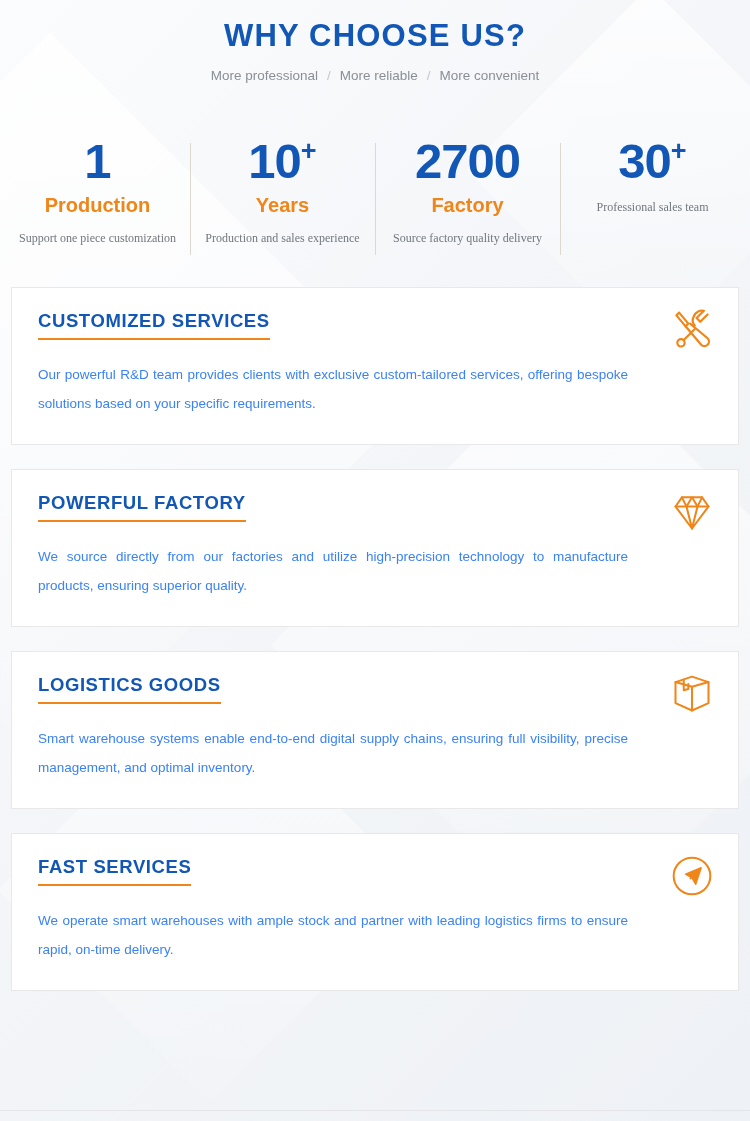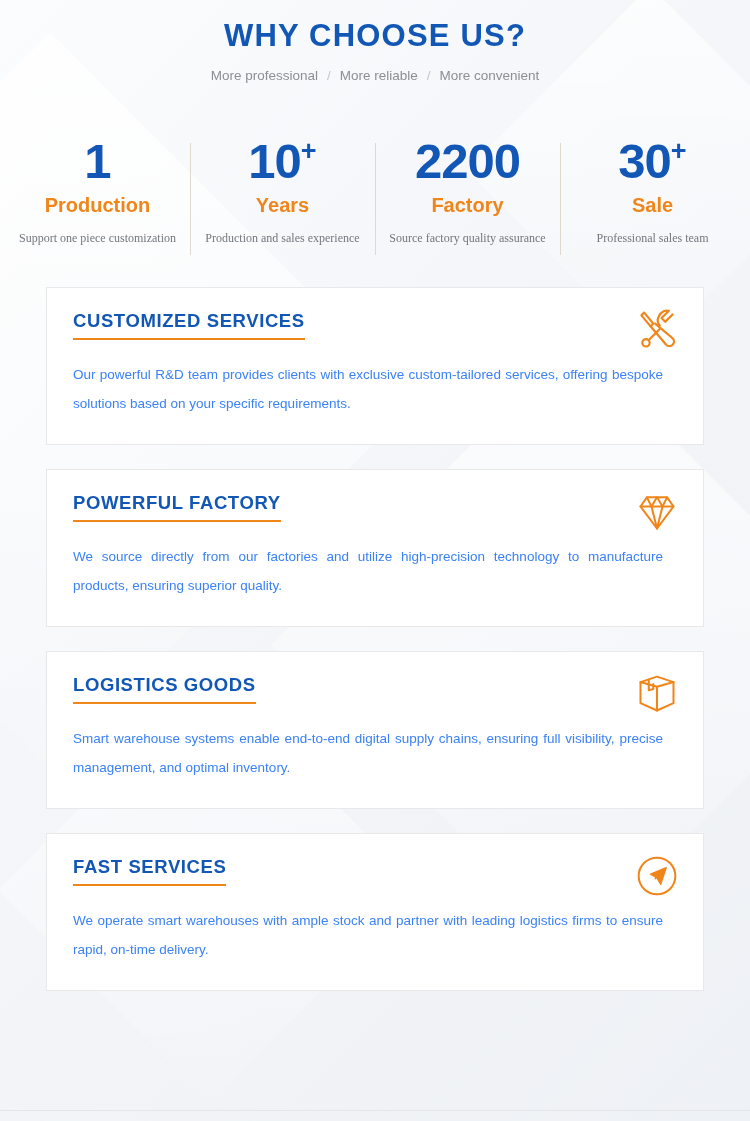--- a/index.html
+++ b/index.html
@@ -119,21 +119,21 @@
     margin-top: 12px;
     font-size: 12px;
     color: #72777d;
     line-height: 1.5;
     font-family: Liberation Serif, serif;
   }
 
   
   .cards {
     margin: 40px auto 0;
-    width: 658px;
+    width: 728px;
   }
   .card {
     position: relative;
     background: #ffffff;
     border: 1px solid #e8e8e8;
     padding: 22px 26px 26px;
     margin-bottom: 24px;
     min-height: 147px;
   }
   .card-title {
@@ -201,28 +201,27 @@
         <div class="stat-desc">Support one piece customization</div>
       </div>
 
       <div class="stat">
         <div class="stat-number"><span>10</span><span class="plus">+</span></div>
         <div class="stat-label">Years</div>
         <div class="stat-desc">Production and sales experience</div>
       </div>
 
       <div class="stat">
-        <div class="stat-number"><span>2200</span><span class="plus"></span></div>
+        <div class="stat-number"><span>2700</span><span class="plus"></span></div>
         <div class="stat-label">Factory</div>
-        <div class="stat-desc">Source factory quality assurance</div>
+        <div class="stat-desc">Source factory quality delivery</div>
       </div>
 
       <div class="stat">
         <div class="stat-number"><span>30</span><span class="plus">+</span></div>
-        <div class="stat-label">Sale</div>
         <div class="stat-desc">Professional sales team</div>
       </div>
 
     </div>
 
     <div class="cards">
 
       <div class="card">
         <div class="card-title">CUSTOMIZED SERVICES</div>
         <div class="card-text">Our powerful R&amp;D team provides clients with exclusive custom-tailored services, offering bespoke solutions based on your specific requirements.</div>

